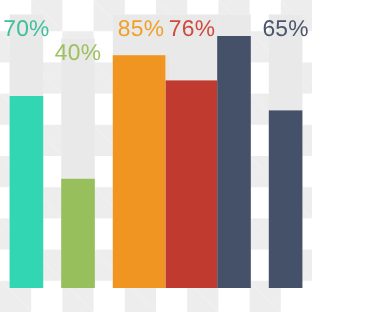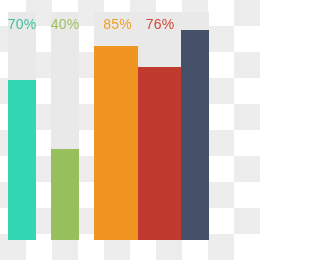--- a/index.html
+++ b/index.html
@@ -46,40 +46,40 @@
     left: 0;
     right: 0;
     bottom: 20px;
   }
   .label {
     position: absolute;
     left: -6px;
     right: -6px;
     top: 16px;
     text-align: center;
-    font-size: 14px;
+    font-size: 19px;
     line-height: 17px;
     letter-spacing: 0.2px;
     white-space: nowrap;
     user-select: none;
   }
 </style>
 </head>
 <body>
 
 <div id="canvas">
   <div class="plot">
 
     <div class="col" style="left:8px;width:28px;">
       <div class="track" style="background: rgba(255, 255, 255, 0.72); box-shadow: rgba(230, 230, 230, 0.88) 0px 0px 0px 999px inset;"></div>
       <div class="bar" style="height: 159.6px; background: rgb(51, 214, 179);"></div>
       <div class="label" style="color: rgb(63, 191, 155);">70%</div>
     </div>
 
-    <div class="col" style="left:51px;width:28px;">
+    <div class="col" style="left:51px;width:28px;margin-top:20px;">
       <div class="track" style="background: rgba(255, 255, 255, 0.72); box-shadow: rgba(230, 230, 230, 0.88) 0px 0px 0px 999px inset;"></div>
       <div class="bar" style="height: 91.2px; background: rgb(151, 191, 92);"></div>
       <div class="label" style="color: rgb(157, 193, 95);">40%</div>
     </div>
 
     <div class="col" style="left:94px;width:47px;">
       <div class="track" style="background: rgba(255, 255, 255, 0.72); box-shadow: rgba(230, 230, 230, 0.88) 0px 0px 0px 999px inset;"></div>
       <div class="bar" style="height: 193.8px; background: rgb(240, 149, 34);"></div>
       <div class="label" style="color: rgb(240, 160, 41);">85%</div>
     </div>
@@ -88,15 +88,20 @@
       <div class="track" style="background: rgba(255, 255, 255, 0.72); box-shadow: rgba(230, 230, 230, 0.88) 0px 0px 0px 999px inset;"></div>
       <div class="bar" style="height: 173.28px; background: rgb(193, 58, 48);"></div>
       <div class="label" style="color: rgb(208, 73, 60);">76%</div>
     </div>
 
     <div class="col" style="left:181px;width:28px;">
       <div class="track" style="background: rgba(255, 255, 255, 0.72); box-shadow: rgba(230, 230, 230, 0.88) 0px 0px 0px 999px inset;"></div>
       <div class="bar" style="height: 209.76px; background: rgb(69, 81, 105);"></div>
     </div>
 
+    <div class="col" style="left:224px;width:28px;">
+      <div class="track" style="background: rgba(255, 255, 255, 0.72); box-shadow: rgba(230, 230, 230, 0.88) 0px 0px 0px 999px inset;"></div>
+      <div class="bar" style="height: 148.2px; background: rgb(69, 81, 105);"></div>
+      <div class="label" style="color: rgb(74, 85, 105);">65%</div>
+    </div>
 
   </div>
 </div>
 
 </body></html>

